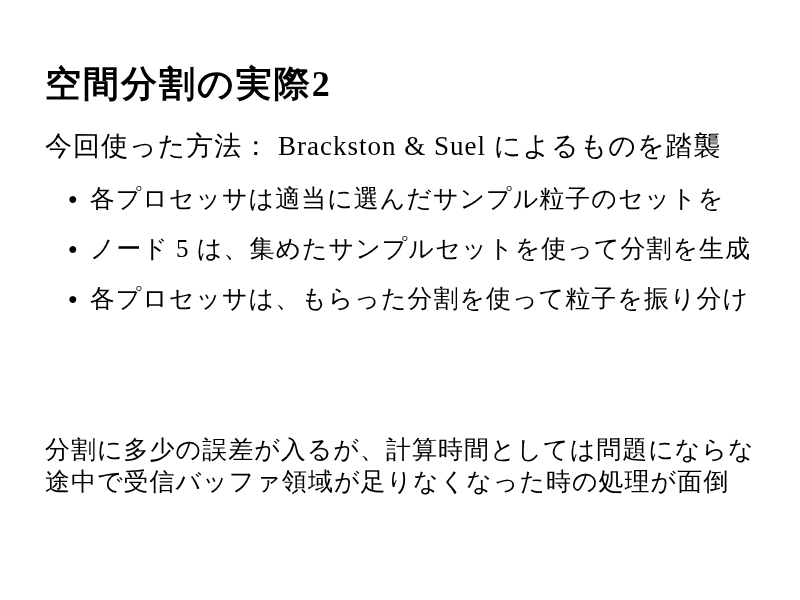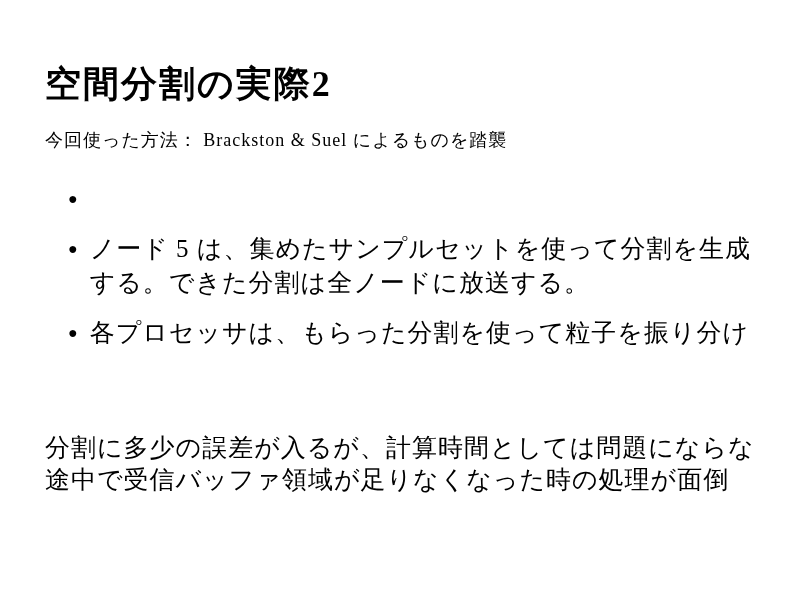--- a/index.html
+++ b/index.html
@@ -24,21 +24,21 @@
     font-size: 36px;
     font-weight: bold;
     letter-spacing: 2px;
     line-height: 1.15;
     white-space: nowrap;
   }
   .intro-line {
     position: absolute;
     left: 45px;
     top: 128px;
-    font-size: 18px;
+    font-size: 27px;
     letter-spacing: 1px;
     line-height: 1.35;
     white-space: nowrap;
   }
   .bullet-list {
     position: absolute;
     left: 68px;
     top: 182px;
     width: 700px;
     list-style: none;
@@ -60,46 +60,45 @@
     line-height: 34px;
   }
   .bullet-line { white-space: nowrap; }
   .footer-para {
     position: absolute;
     left: 45px;
     top: 434px;
     font-size: 25px;
     letter-spacing: 1px;
     line-height: 32px;
-    font-family: Liberation Mono, monospace;
   }
   .footer-line { white-space: nowrap; }
 </style>
 </head>
 <body>
 
 <div class="slide">
 
   <h1 class="slide-title">空間分割の実際2</h1>
 
   <p class="intro-line">今回使った方法： Brackston &amp; Suel によるものを踏襲</p>
 
   <ul class="bullet-list">
 
     <li class="bullet-item">
       <span class="bullet-marker">●</span>
       <div class="bullet-text">
+        <div class="bullet-line">各プロセッサは適当に選んだサンプル粒子のセットを</div>
       </div>
     </li>
 
     <li class="bullet-item">
       <span class="bullet-marker">●</span>
       <div class="bullet-text">
         <div class="bullet-line">ノード 5 は、集めたサンプルセットを使って分割を生成</div>
-        <div class="bullet-line">する。できた分割は全ノードに放送する。</div>
       </div>
     </li>
 
     <li class="bullet-item">
       <span class="bullet-marker">●</span>
       <div class="bullet-text">
         <div class="bullet-line">各プロセッサは、もらった分割を使って粒子を振り分け</div>
       </div>
     </li>
 

